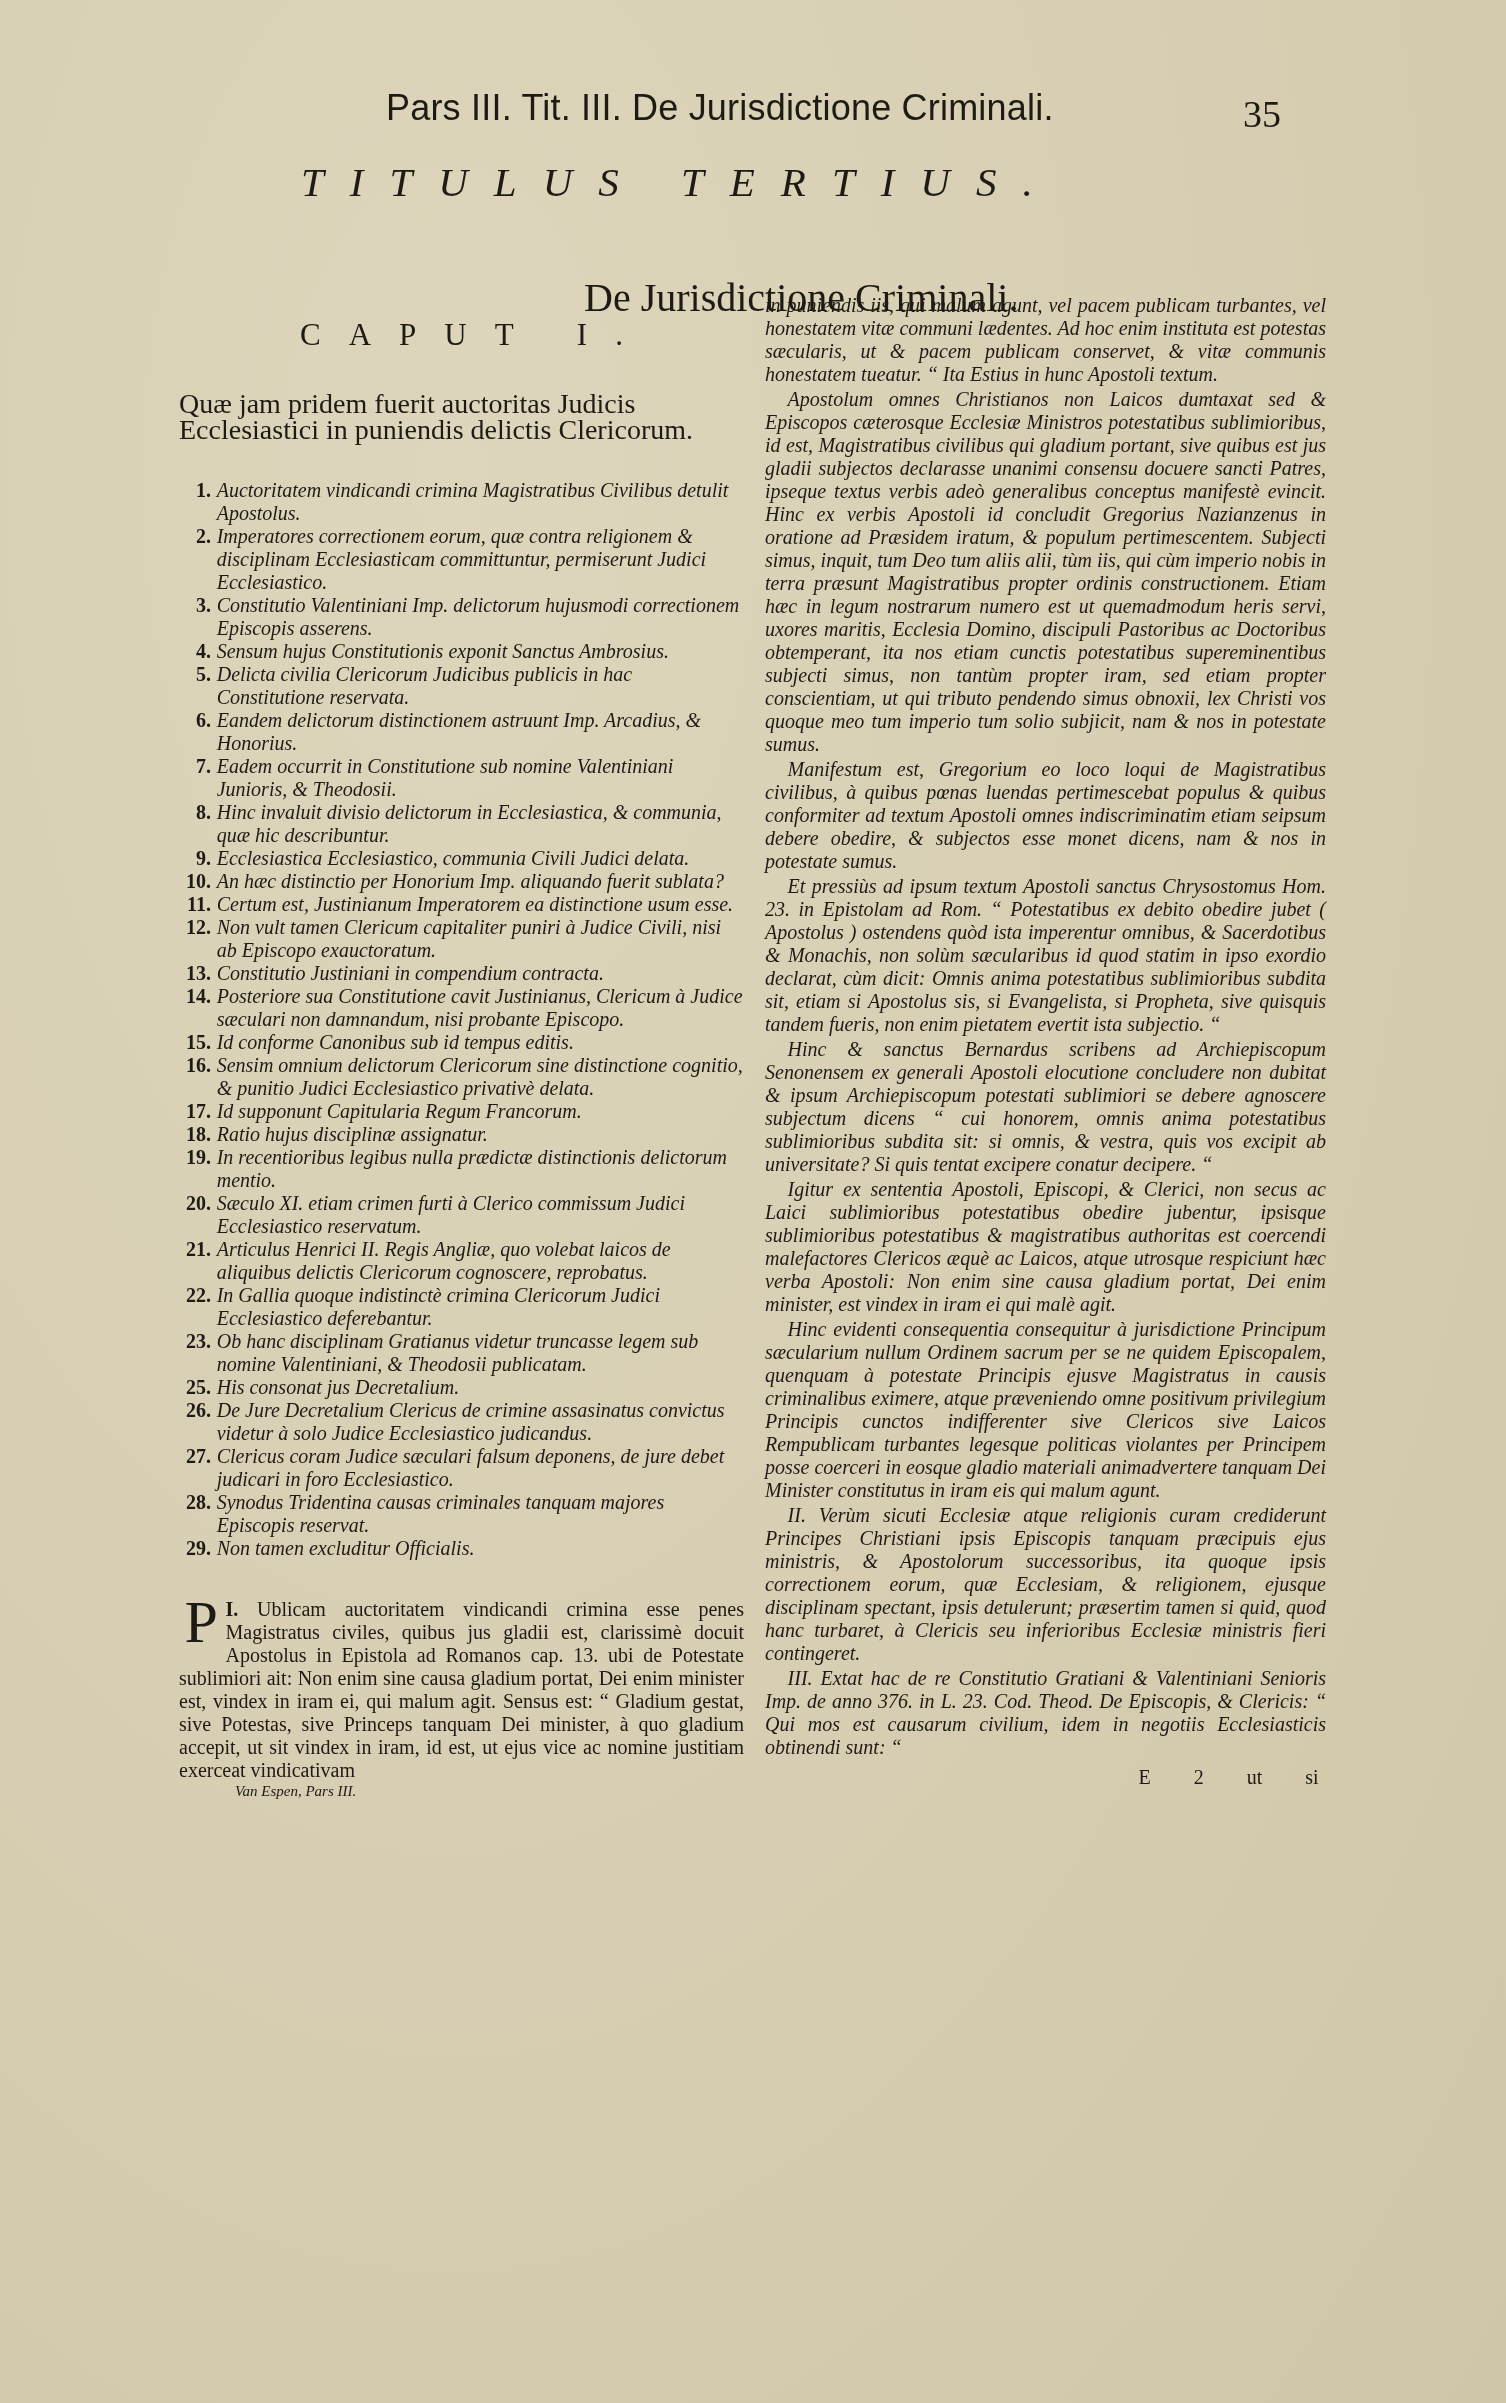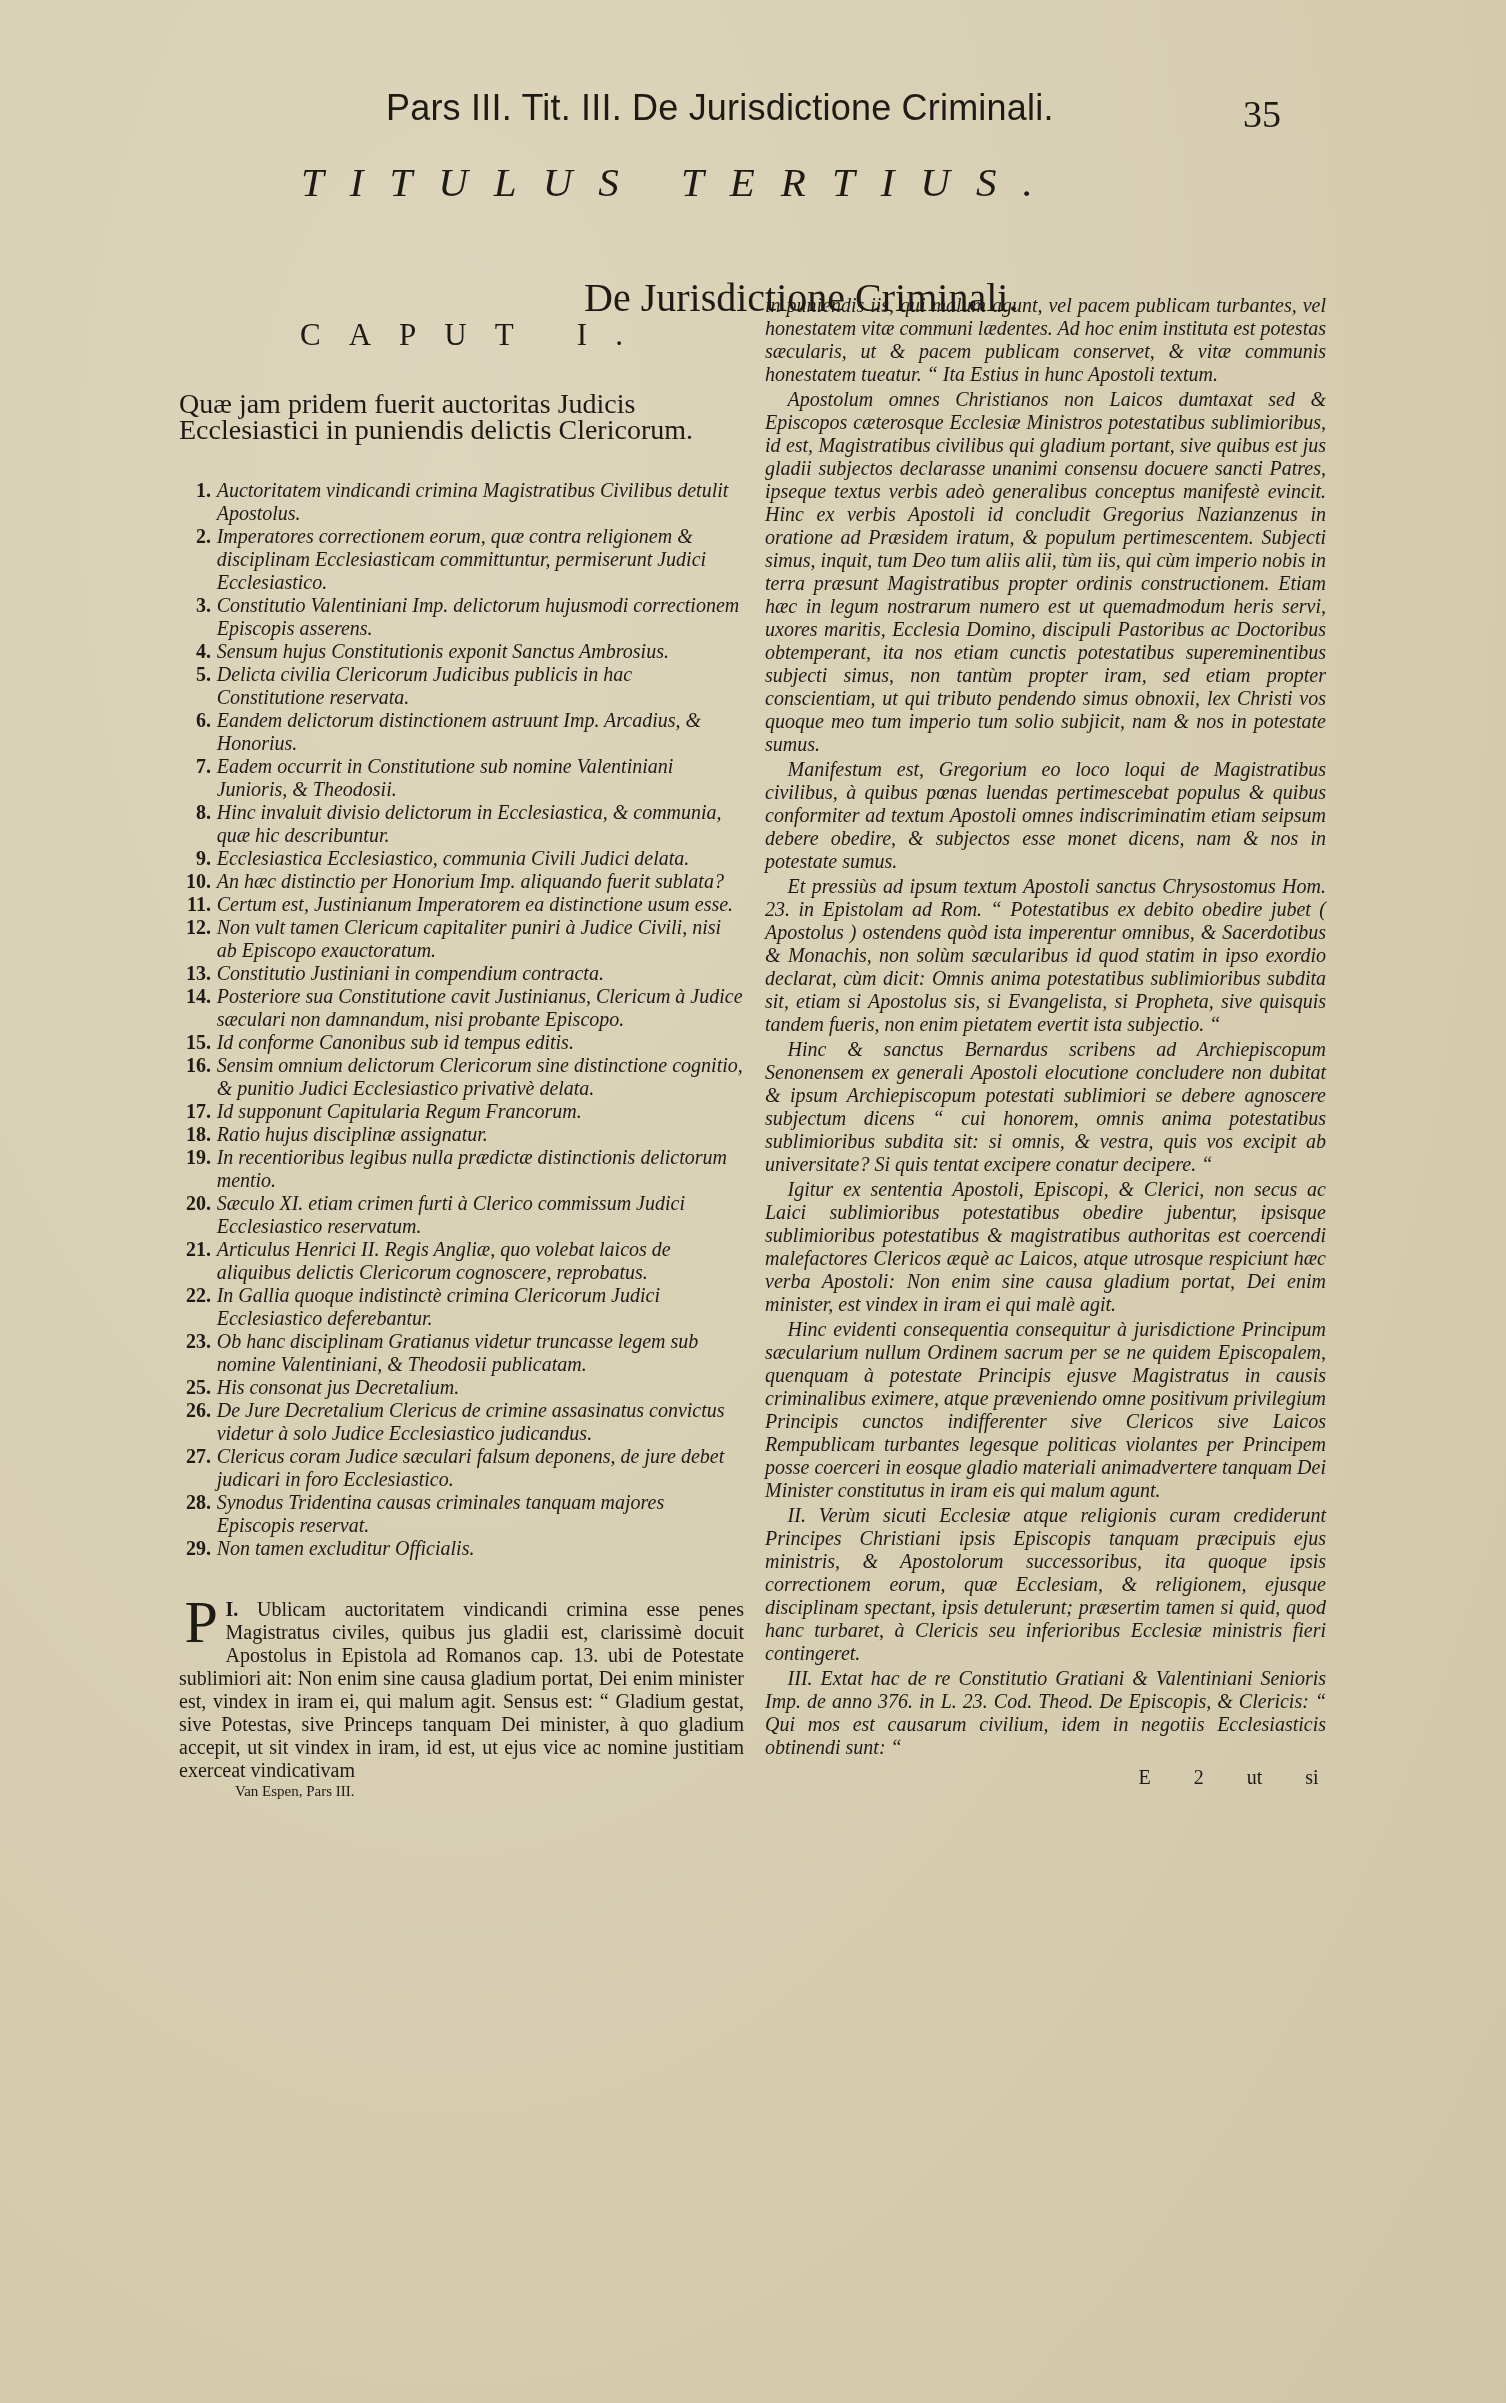--- a/index.html
+++ b/index.html
@@ -39,21 +39,21 @@
   .chapter-summary {
     font-size:28px; line-height:26px; margin:0 9.4px 36px 0;
   }
   .toc { font-size:20px; line-height:23px; font-style:italic; }
   .toc-item { display:flex; margin-bottom:0; }
   .toc-num { width:32px; flex:none; font-style:normal; font-weight:bold; text-align:right; padding-right:3.8px; }
   .toc-text { flex:1; padding-left:1.9px; text-indent:0; }
   .para1 { margin-top:38px; font-size:20px; line-height:23px; text-align:justify; }
   .para-num { font-weight:bold; width:21px; flex:none; }
   .dropcap { float:left; font-size:60px; line-height:47px; margin:1.9px 7.5px 0 5.6px; }
-  .catchline { padding-left:56px; margin-top:1.9px; }
+  .catchline { font-style:italic; padding-left:56px; margin-top:1.9px; }
   .right p { margin:2px;font-style:italic; }
   .indent { text-indent:22.6px; }
   .sig { text-align:right; padding-right:9.4px; margin-top:7px; word-spacing:38px; }
 </style>
 </head>
 <body>
 
 <div class="running-head">Pars III. Tit. III. De Jurisdictione Criminali.</div>
 <div class="folio">35</div>
 <div class="titulus">TITULUS TERTIUS.</div>

